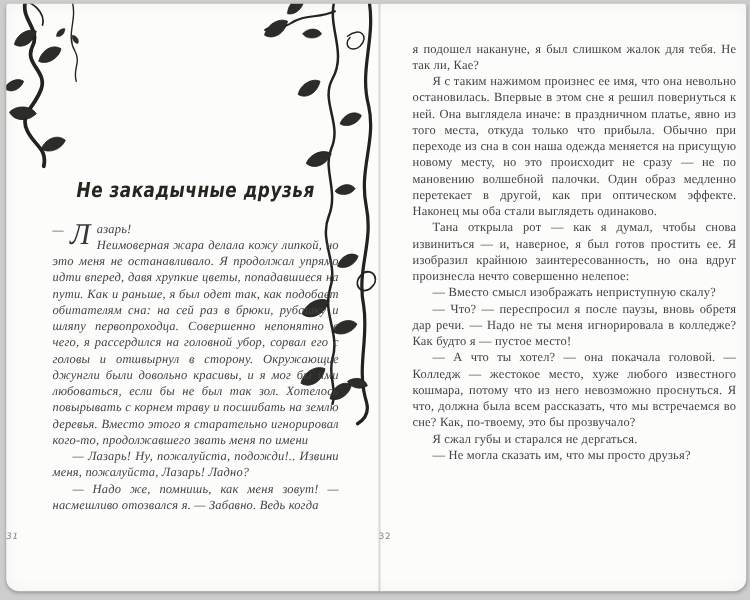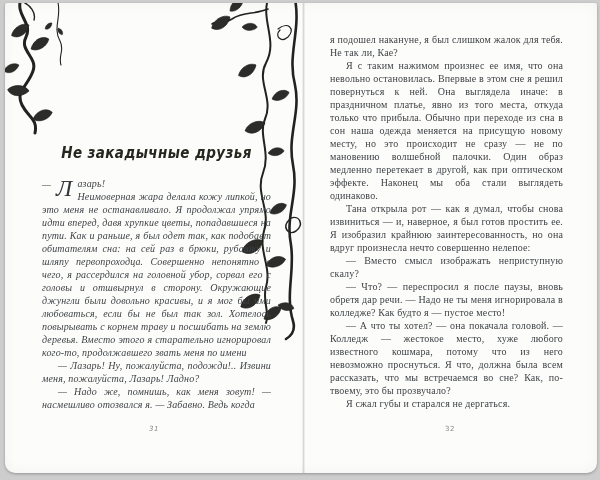--- a/index.html
+++ b/index.html
@@ -22,37 +22,36 @@
   .gutter{
     position:absolute;left:297px;top:0;bottom:0;width:3px;
     background:linear-gradient(to right, rgba(0,0,0,.02), rgba(0,0,0,.14) 50%, rgba(0,0,0,.02));
   }
   .text{
     font-size:10px;line-height:13px;letter-spacing:.15px;
     text-align:justify;color:#3f4347;
     -webkit-hyphens:auto;hyphens:auto;
   }
   .ltext{position:absolute;left:37px;right:32px;top:142px;}
-  .rtext{position:absolute;left:27px;right:34px;top:30px;}
+  .rtext{position:absolute;left:27px;right:8px;top:30px;}
   .chapter-title{
     text-align:center;margin:0 0 19px 0;
     font-family:"DejaVu Sans", sans-serif;
     font-weight:bold;font-size:13.5px;letter-spacing:.4px;
     color:#26261f;transform:scaleY(1.22);transform-origin:center top;
     text-align-last:center;
   }
   p.para{margin:0;}
   p.ind{text-indent:1.6em;}
   p.noind{text-indent:0;}
   .dcwrap{float:left;display:flex;align-items:flex-start;margin:1px 5px 0 0;height:25px;}
   .dcdash{font-size:10px;line-height:13px;margin-right:5px;}
   .dc{font-size:24px;line-height:21px;color:#34383c;}
   .pagenum{
     position:absolute;bottom:40px;left:0;right:0;
-    text-align:center;
     font-family:"DejaVu Sans", sans-serif;
     font-size:7px;color:#85898a;letter-spacing:.5px;
   }
   .vine{position:absolute;pointer-events:none;}
   .vine-left{left:0;top:0;}
   .vine-right{right:-2px;top:0;}
 </style>
 </head>
 <body>
 
@@ -126,20 +125,21 @@
 
     <div class="page page-right">
       <div class="rtext text">
         <p class="para noind">я подошел накануне, я был слишком жалок для тебя. Не так ли, Кае?</p>
         <p class="para ind">Я с таким нажимом произнес ее имя, что она невольно остановилась. Впервые в этом сне я решил повернуться к ней. Она выглядела иначе: в праздничном платье, явно из того места, откуда только что прибыла. Обычно при переходе из сна в сон наша одежда меняется на присущую новому месту, но это происходит не сразу — не по мановению волшебной палочки. Один образ медленно перетекает в другой, как при оптическом эффекте. Наконец мы оба стали выглядеть одинаково.</p>
         <p class="para ind">Тана открыла рот — как я думал, чтобы снова извиниться — и, наверное, я был готов простить ее. Я изобразил крайнюю заинтересованность, но она вдруг произнесла нечто совершенно нелепое:</p>
         <p class="para ind">— Вместо смысл изображать неприступную скалу?</p>
         <p class="para ind">— Что? — переспросил я после паузы, вновь обретя дар речи. — Надо не ты меня игнорировала в колледже? Как будто я — пустое место!</p>
         <p class="para ind">— А что ты хотел? — она покачала головой. — Колледж — жестокое место, хуже любого известного кошмара, потому что из него невозможно проснуться. Я что, должна была всем рассказать, что мы встречаемся во сне? Как, по-твоему, это бы прозвучало?</p>
         <p class="para ind">Я сжал губы и старался не дергаться.</p>
+        <p class="para ind">— Не могла сказать им, что мы просто друзья?</p>
       </div>
 
       <div class="pagenum">32</div>
     </div>
 
     <div class="gutter"></div>
   </div>
 </div>
 
 </body></html>

